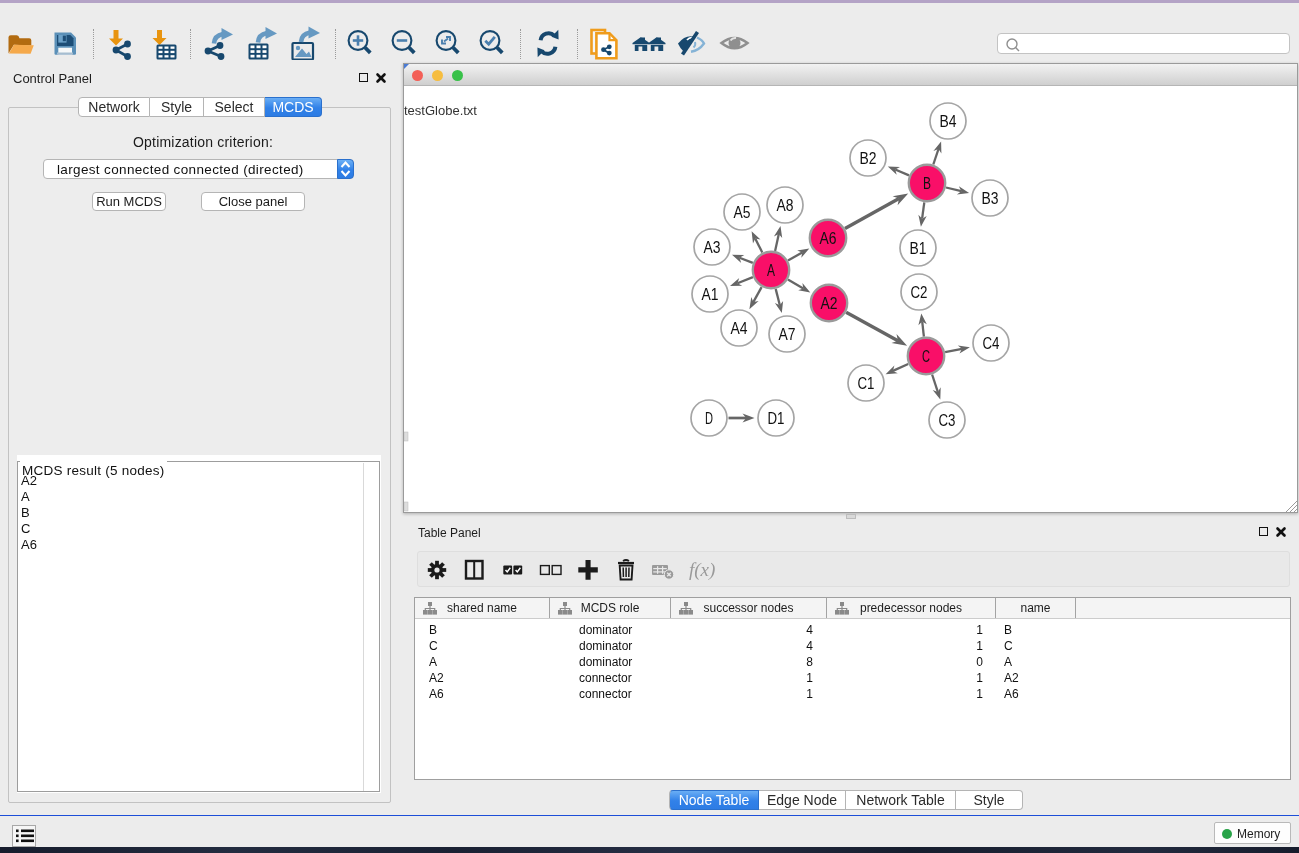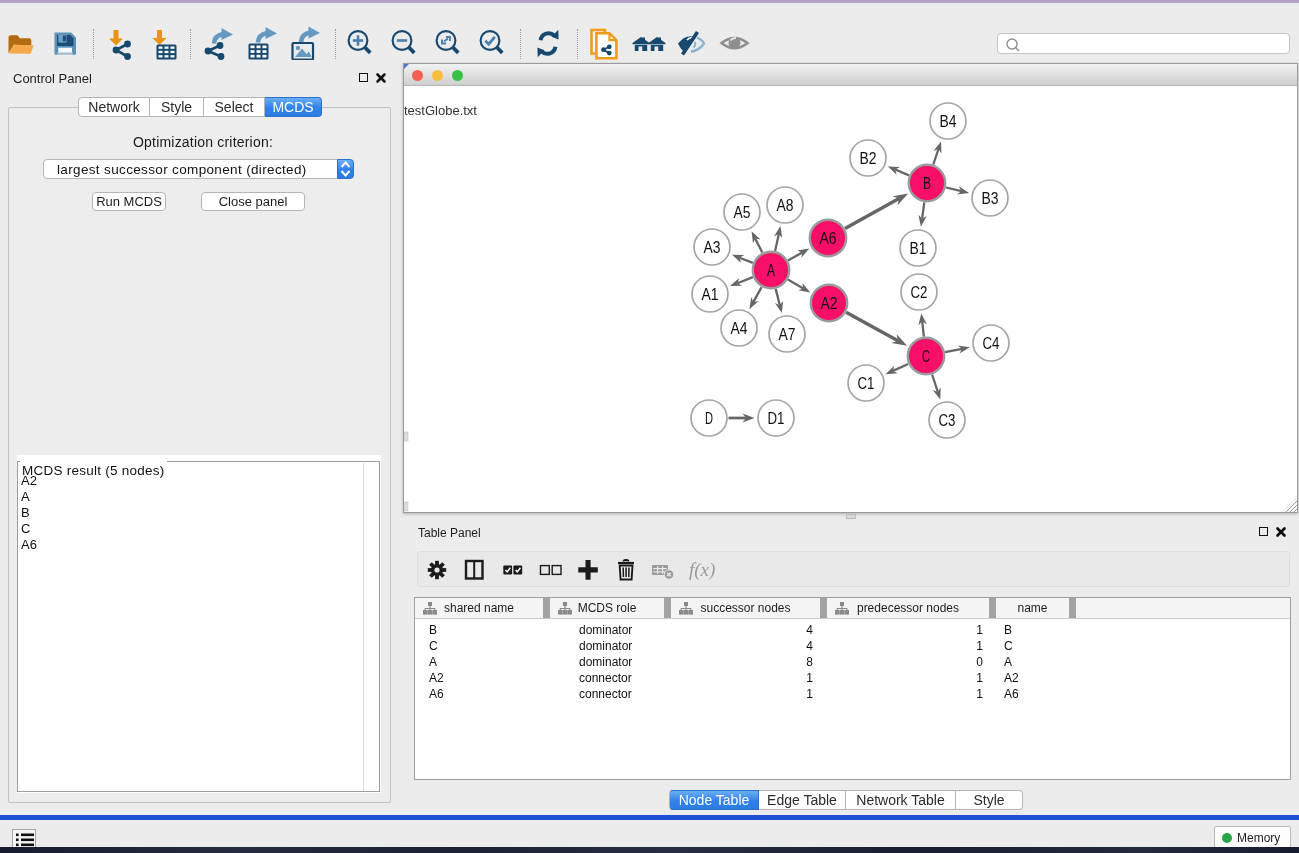--- a/index.html
+++ b/index.html
@@ -15,21 +15,21 @@
 #mainTitle { left:0; top:3px; width:1299px; height:21px;
   background:linear-gradient(#f5f5f5,#dedede 70%,#d2d2d2); border-bottom:1px solid #b3b3b3;
   border-top:1px solid #e8e8e8; }
 #mainTitle .tl { position:absolute; top:3px; width:12px; height:12px; border-radius:50%; }
 #mainTitle .t { position:absolute; top:0; left:0; right:0; text-align:center; font-size:14px; color:#404040; line-height:21px; }
 #toolbar { left:0; top:25px; width:1299px; height:37px; background:#ececec; }
 .vsep { position:absolute; top:4px; height:30px; width:0; border-left:1px dotted #9a9a9a; }
 #toolbar svg { position:absolute; }
 #searchBox { position:absolute; left:997px; top:8px; width:293px; height:21px; background:#fff;
   border:1px solid #c3c3c3; border-radius:4px; }
-#statusbar { left:0; top:815px; width:1299px; height:32px; background:#ececec; border-top:5px solid #1d4ed8; }
+#statusbar { left:0; top:815px; width:1299px; height:32px; background:#ececec; border-top:1px solid #1d4ed8; }
 #listBtn { position:absolute; left:12px; top:9px; width:24px; height:22px; background:#f6f6f6; border:1px solid #a8a8a8; }
 #memBox { position:absolute; left:1214px; top:6px; width:77px; height:22px; background:#fdfdfd; border:1px solid #b9b9b9; border-radius:2px; font-size:12px; color:#222; }
 #memBox .dot { position:absolute; left:7px; top:6px; width:10px; height:10px; border-radius:50%; background:#28a348; }
 #memBox .mt { position:absolute; left:22px; top:4px; }
 
 #cpanel { left:0; top:62px; width:392px; height:748px; background:#ececec; }
 #cpHead { position:absolute; left:13px; top:9px; font-size:13px; color:#1d1d1d; }
 #cpBody { position:absolute; left:8px; top:45px; width:383px; height:696px; background:#ededed; border:1px solid #c2c2c2; border-radius:2px; }
 .segtabs { position:absolute; display:flex; height:20px; font-size:14px; color:#2b2b2b; }
 .segtabs .seg { background:#fff; border:1px solid #b4b4b4; border-left:none; display:flex; align-items:center; justify-content:center;text-align:right; }
@@ -52,21 +52,21 @@
 #netTitle { position:absolute; left:0; top:0; width:100%; height:22px; background:linear-gradient(#f2f2f2,#d8d8d8 75%,#cfcfcf); border-bottom:1px solid #b5b5b5; }
 #netTitle .t { position:absolute; left:0; right:0; top:0; font-size:13px; color:#333; line-height:22px;margin-top:36px; }
 #netTitle .tl { position:absolute; top:6px; width:11px; height:11px; border-radius:50%; }
 #graph { position:absolute; left:0px; top:23px; }
 
 #tpanel { left:393px; top:519px; width:906px; height:291px; background:#ececec; }
 #tpHead { position:absolute; left:25px; top:7px; font-size:12px; color:#1d1d1d; }
 #tbar { position:absolute; left:24px; top:32px; width:873px; height:36px; background:#e9e9e9; border:1px solid #dedede; border-radius:3px; }
 #ttable { position:absolute; left:21px; top:78px; width:877px; height:183px; background:#fff; border:1px solid #9f9f9f; font-size:12px; }
 #thead { position:absolute; left:0; top:0; width:875px; height:21px; background:#f4f4f4; border-bottom:1px solid #cccccc; }
-.hcol { position:absolute; top:0; height:20px; border-right:7px solid #a3a3a3; }
+.hcol { position:absolute; top:0; height:20px; border-right:1px solid #a3a3a3; }
 .hlab { position:absolute; top:3px; width:100%; text-align:center; color:#1c1c1c; }
 .cell { position:absolute; color:#111; }
 #btabs { left:276px; top:271px; }
 </style>
 </head>
 <body>
 <div id="app">
   <div class="abs" id="deskTop"></div>
   <div class="abs" id="toolbar">
       <svg style="left:4px;top:1px;" width="36" height="34" viewBox="0 0 36 34">
@@ -228,21 +228,21 @@
       </svg>
     <div id="cpBody"></div>
     <div class="segtabs" id="cpTabs">
       <div class="seg" style="width:72px;">Network</div>
       <div class="seg" style="width:54px;">Style</div>
       <div class="seg" style="width:61px;">Select</div>
       <div class="seg sel" style="width:57px;">MCDS</div>
     </div>
     <div id="optLabel">Optimization criterion:</div>
     <div id="combo">
-        <span class="ct">largest successor component (directed)</span>
+        <span class="ct">largest connected connected (directed)</span>
       <span class="step">
           <svg width="17" height="20" viewBox="0 0 17 20" style="position:absolute;left:-1px;top:-1px;">
             <path d="M4.5 8 L8.5 3.5 L12.5 8" fill="none" stroke="#fff" stroke-width="2"></path>
             <path d="M4.5 12 L8.5 16.5 L12.5 12" fill="none" stroke="#fff" stroke-width="2"></path>
           </svg>
         </span>
       </div>
     <div class="btn" style="left:92px;top:130px;width:74px;">Run MCDS</div>
     <div class="btn" style="left:201px;top:130px;width:104px;">Close panel</div>
     <div id="fieldset">
@@ -492,21 +492,21 @@
         <div class="cell" style="left:412px;top:73px;width:156px;text-align:right;">1</div>
         <div class="cell" style="left:589px;top:73px;">A2</div>
         <div class="cell" style="left:14px;top:89px;">A6</div>
         <div class="cell" style="left:164px;top:89px;">connector</div>
         <div class="cell" style="left:256px;top:89px;width:142px;text-align:right;">1</div>
         <div class="cell" style="left:412px;top:89px;width:156px;text-align:right;">1</div>
         <div class="cell" style="left:589px;top:89px;">A6</div>
     </div>
     <div class="segtabs" id="btabs">
       <div class="seg sel" style="width:90px;">Node Table</div>
-      <div class="seg" style="width:87px;">Edge Table</div>
+      <div class="seg" style="width:87px;">Edge Node</div>
       <div class="seg" style="width:110px;">Network Table</div>
       <div class="seg" style="width:67px;">Style</div>
     </div>
   </div>
   <div class="abs" style="left:846px;top:514px;width:10px;height:5px;background:#d9d9d9;border:1px solid #bdbdbd;"></div>
   <div class="abs" id="statusbar">
     <div id="listBtn">
         <svg width="18" height="14" viewBox="0 0 18 14" style="position:absolute;left:3px;top:3px;">
           <rect x="0" y="0.5" width="2.6" height="2.6" fill="#111"></rect>
           <rect x="5" y="0.5" width="13" height="2.6" fill="#111"></rect>

